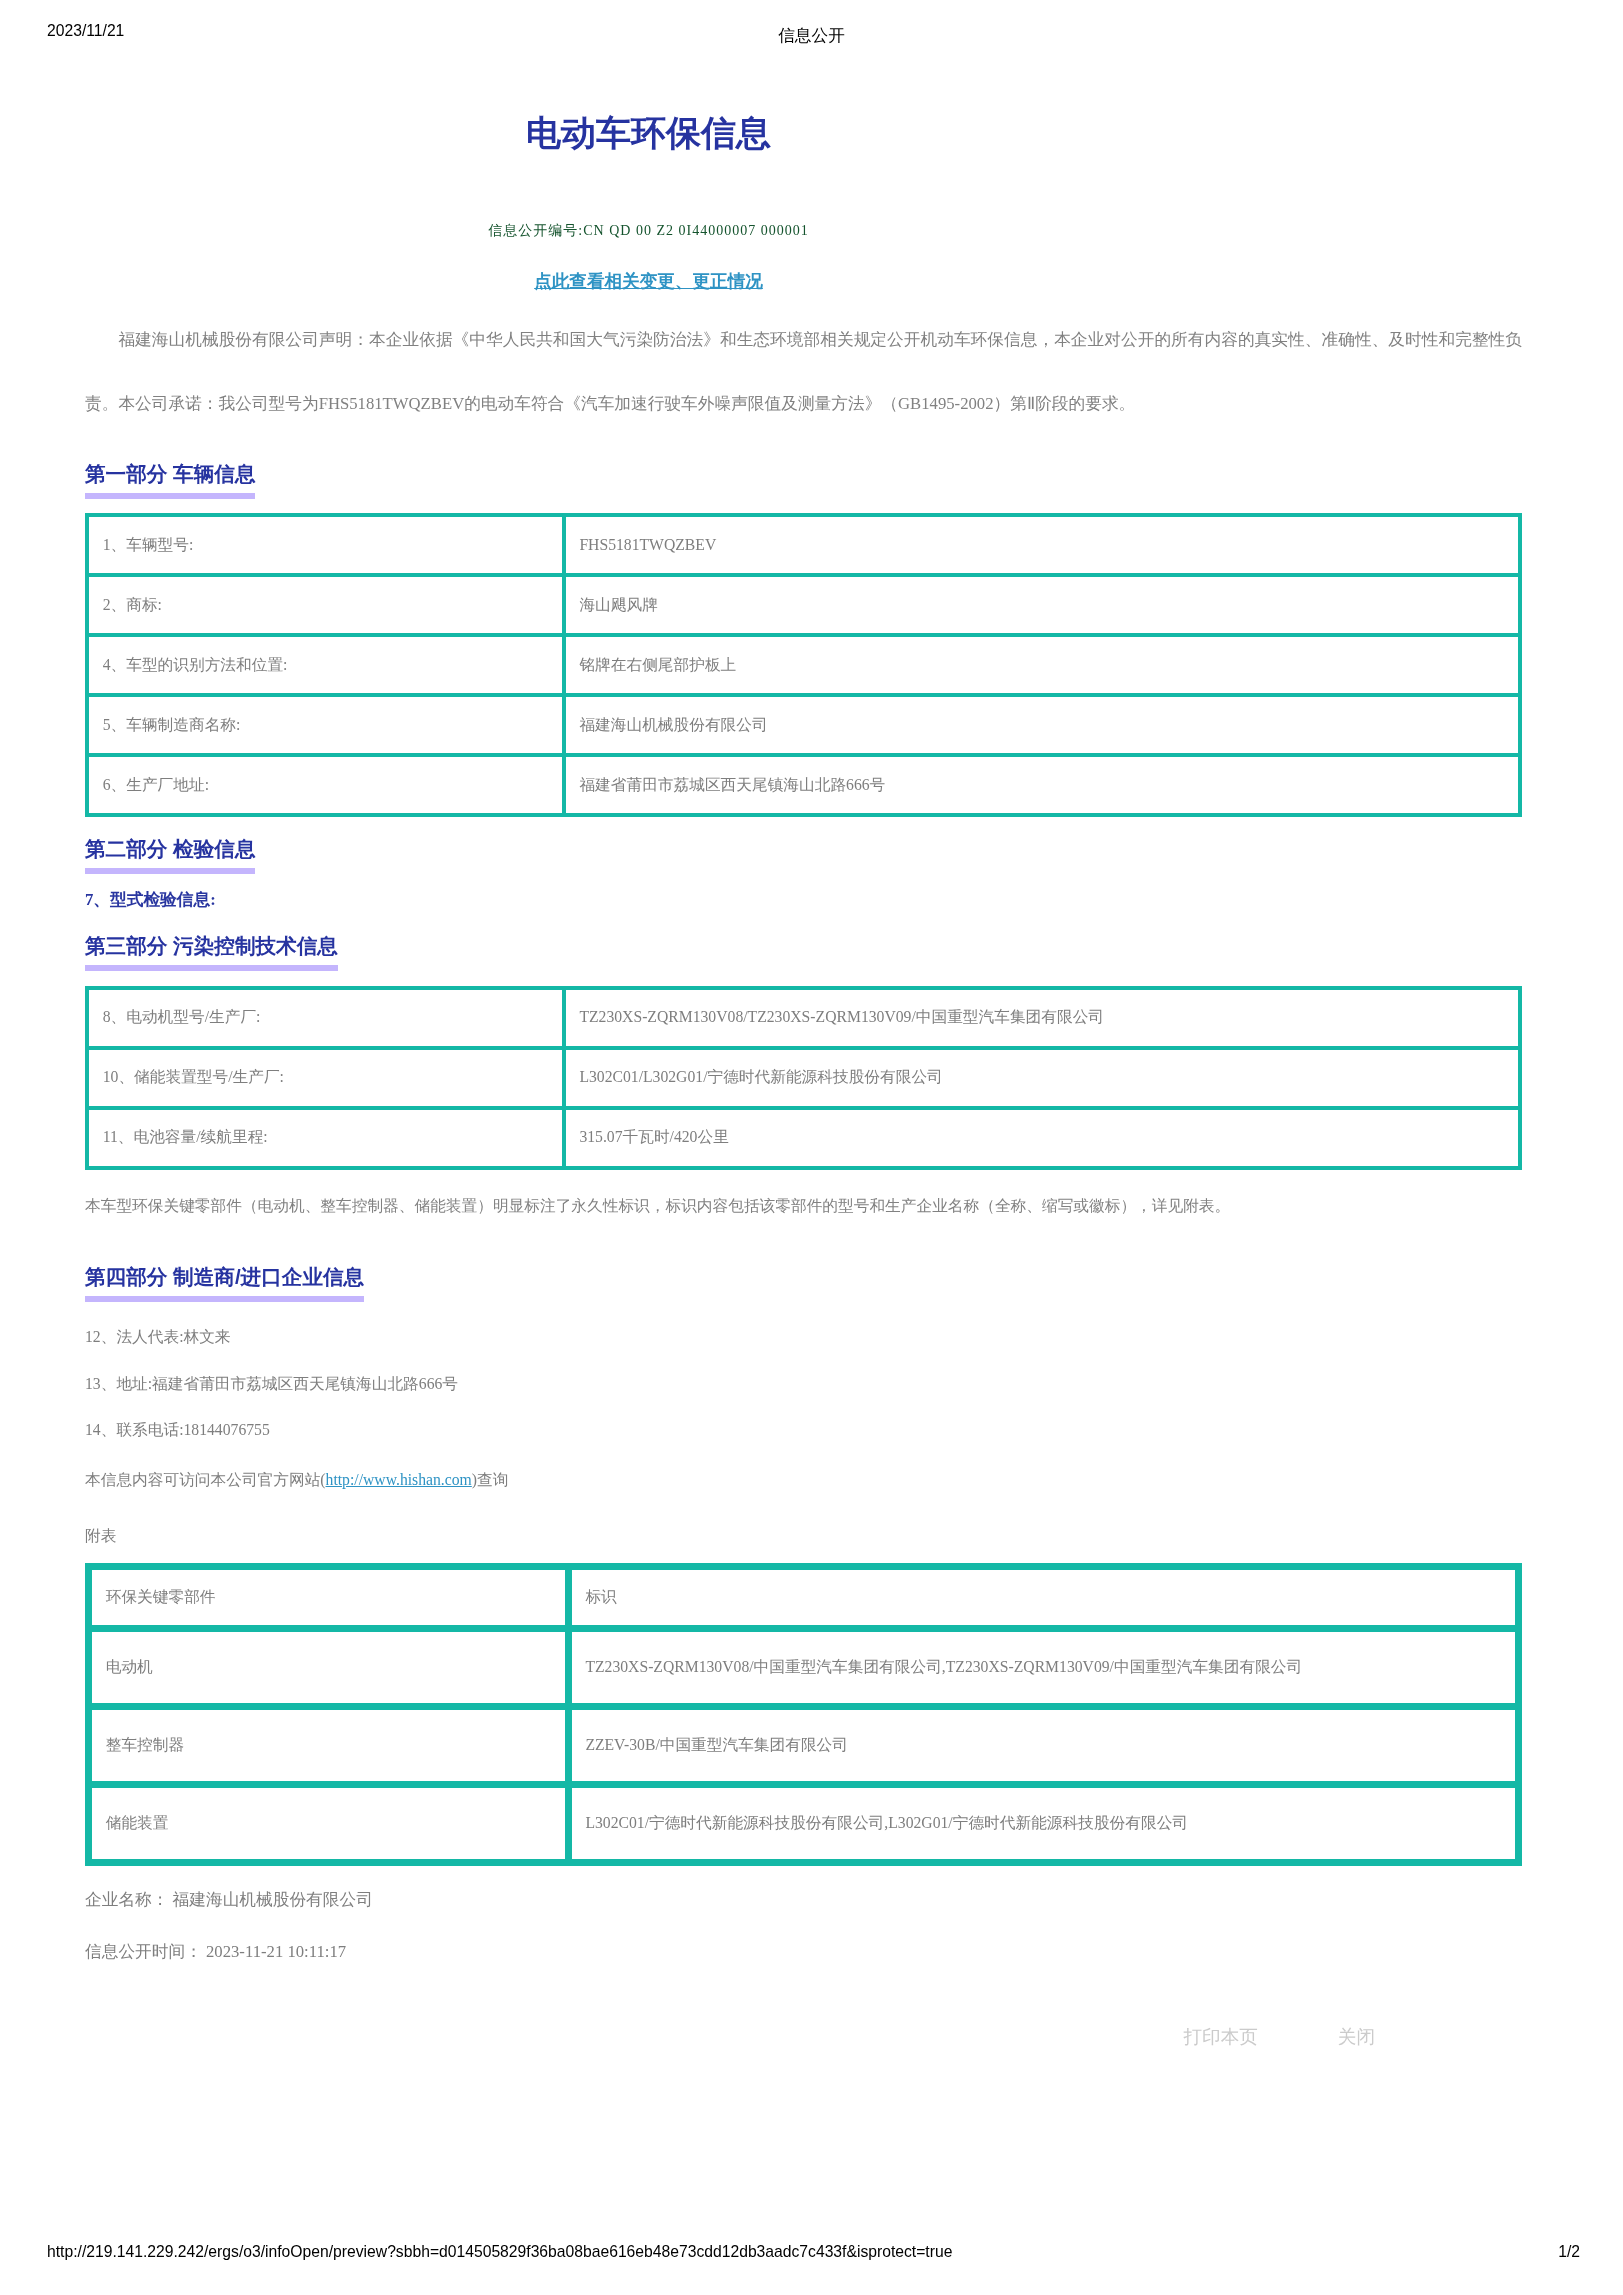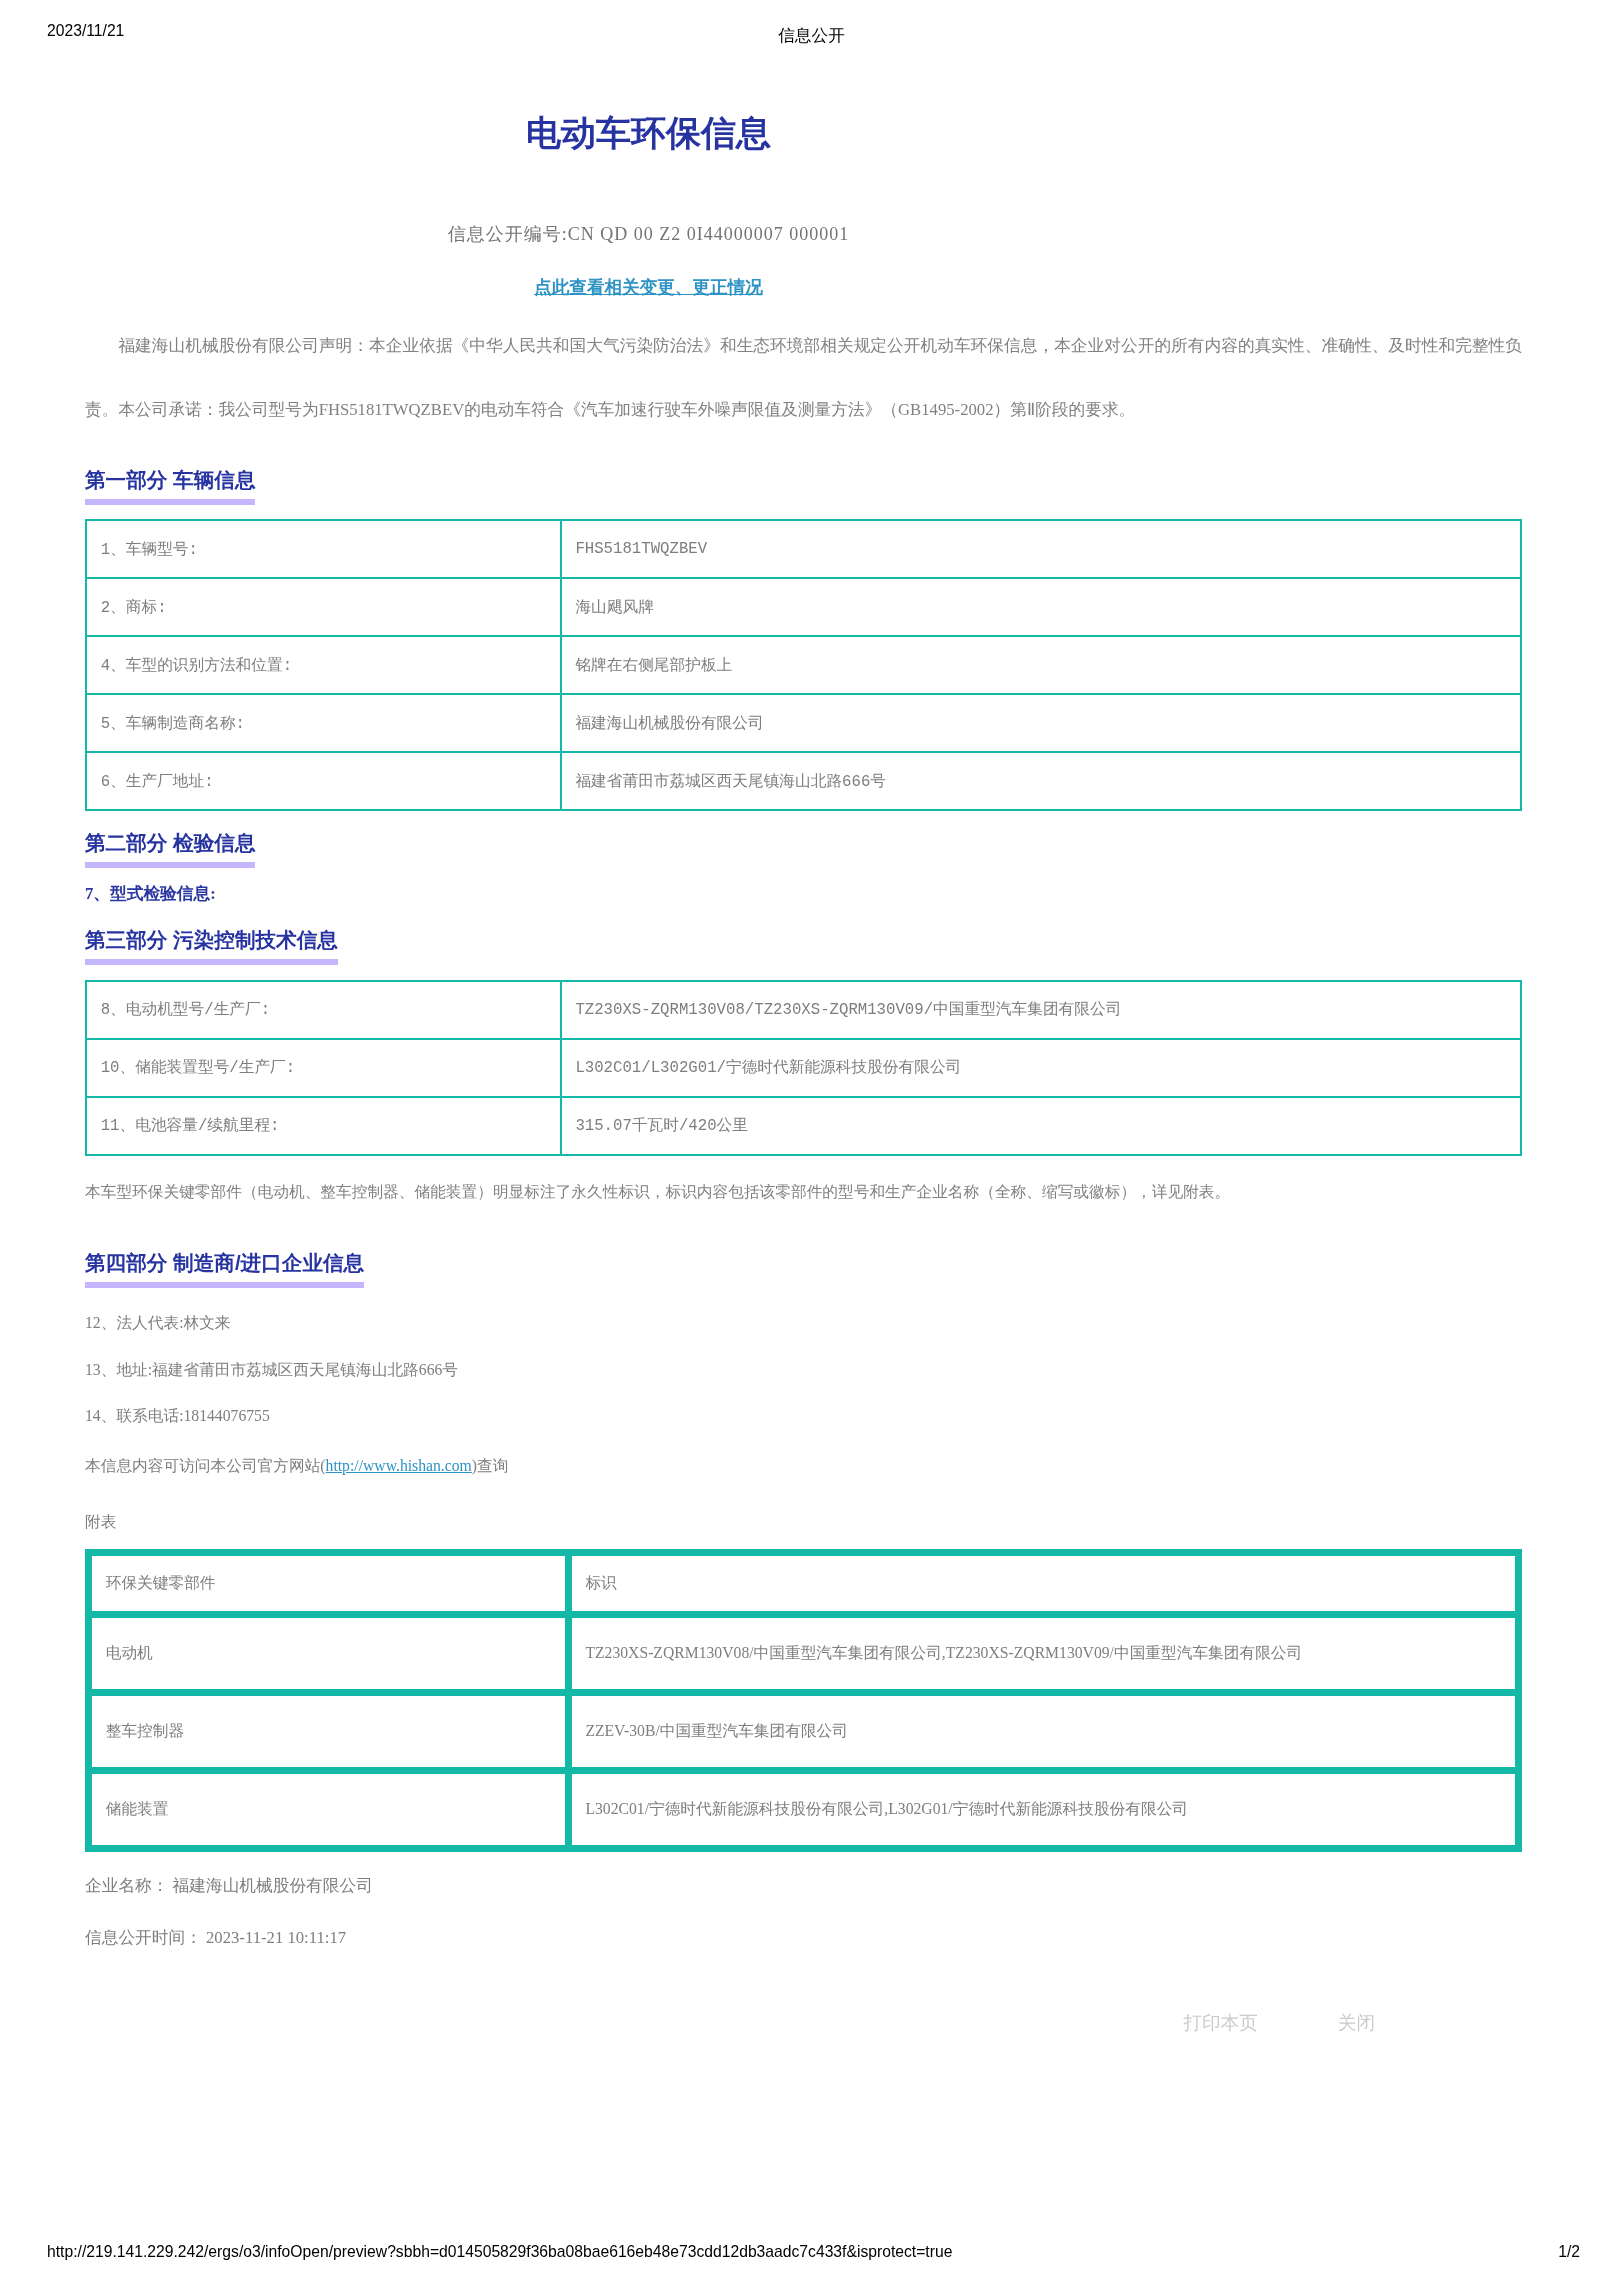--- a/index.html
+++ b/index.html
@@ -18,21 +18,21 @@
     font-family:"Liberation Sans", sans-serif;font-size:16.7px;color:#000;}
   .footer-url{max-width:1372px;overflow:hidden;white-space:nowrap;}
 
   .content{position:absolute;left:85px;top:94px;width:1437px;}
 
   .center-block{width:1127px;text-align:center;}
   .doc-title{
     font-family:"Liberation Sans", sans-serif;font-size:35px;font-weight:bold;
     color:#2633a0;margin:15.7px 0 0 0;
   }
-  .code-line{margin-top:65px;font-size:18px;color:#737373;letter-spacing:1px;}
+  .code-line{margin-top:65px;font-size:14px;color:#14532d;letter-spacing:1px;}
   .change-link-line{margin-top:29px;}
   a.link{color:#2e93c4;text-decoration:underline;}
   .change-link-line a{font-size:17.6px;font-weight:bold;}
 
   .declaration{
     margin-top:15.7px;font-size:16.7px;color:#818181;line-height:3.8;
     text-indent:2em;text-align:justify;
   }
 
   .section-title{
@@ -42,22 +42,22 @@
     margin:0;
   }
   .sec1-title{margin-top:7.8px;}
   .sec2-title{margin-top:17.6px;}
   .sec3-title{margin-top:21.6px;}
   .sec4-title{margin-top:29px;}
 
   table{border-collapse:collapse;background:#fff;}
   .kv-table{width:1437px;margin-top:14.7px;}
   .kv-table td{
-    border:2px solid #14b8a6;height:56px;padding:0 0 0 13.7px;
-    font-size:15.7px;color:#7e7e7e;vertical-align:middle;font-family:Liberation Mono, monospace;
+    border:4px solid #14b8a6;height:56px;padding:0 0 0 13.7px;
+    font-size:15.7px;color:#7e7e7e;vertical-align:middle;
   }
   .kv-table td.k{width:459px;}
 
   .item7{margin:13.7px 0 0 0;font-size:16.7px;font-weight:bold;color:#2936a0;}
 
   .insp-table{width:1114px;margin:15.7px 0 0 174px;}
   .insp-table td{
     border:1px solid #d4d4d4;padding:0 0 0 11.8px;font-size:15.7px;color:#7e7e7e;
     vertical-align:middle;
   }

